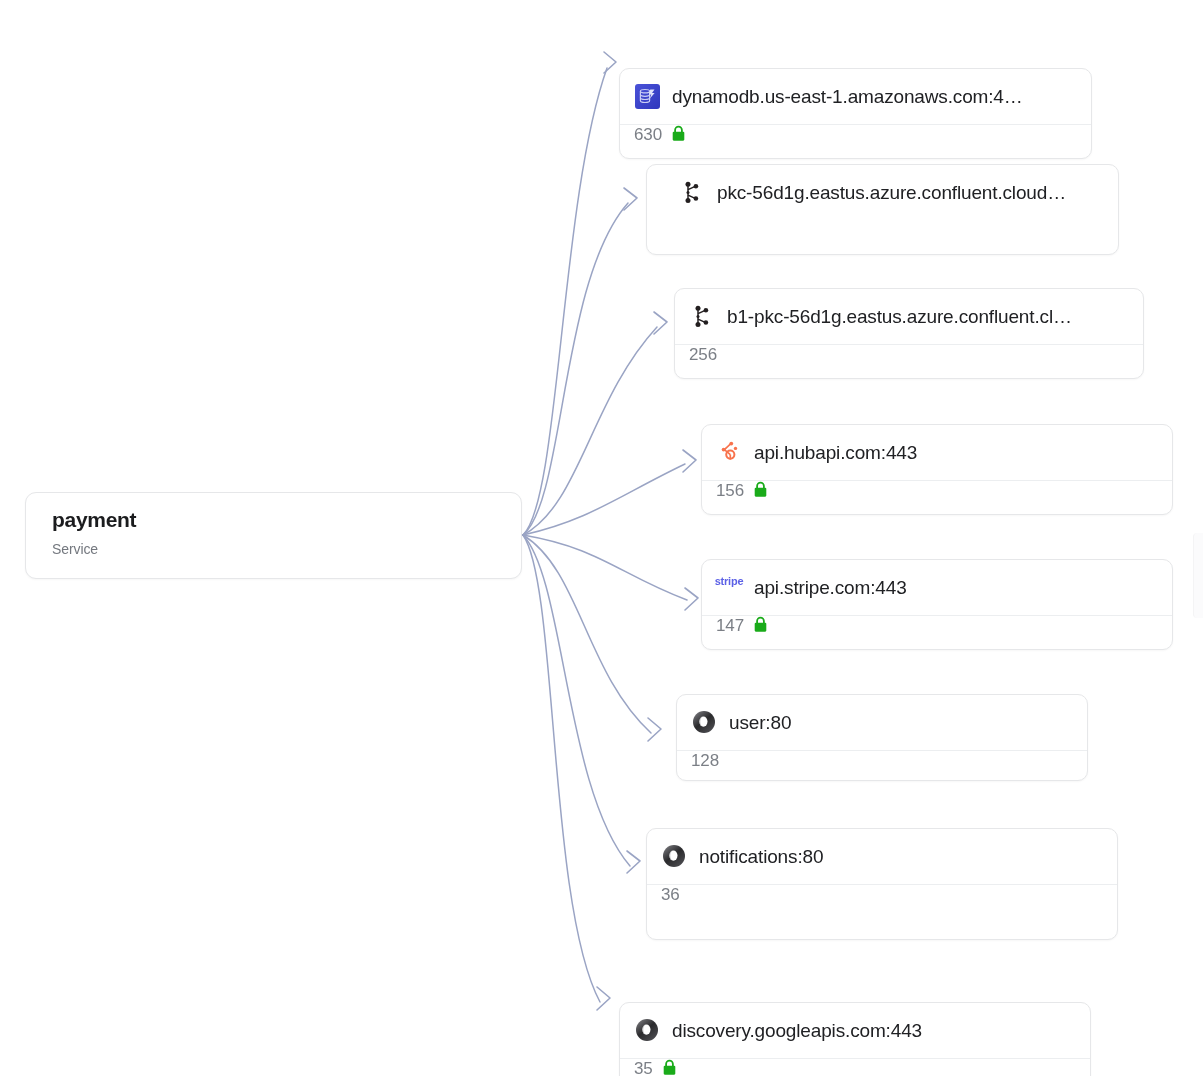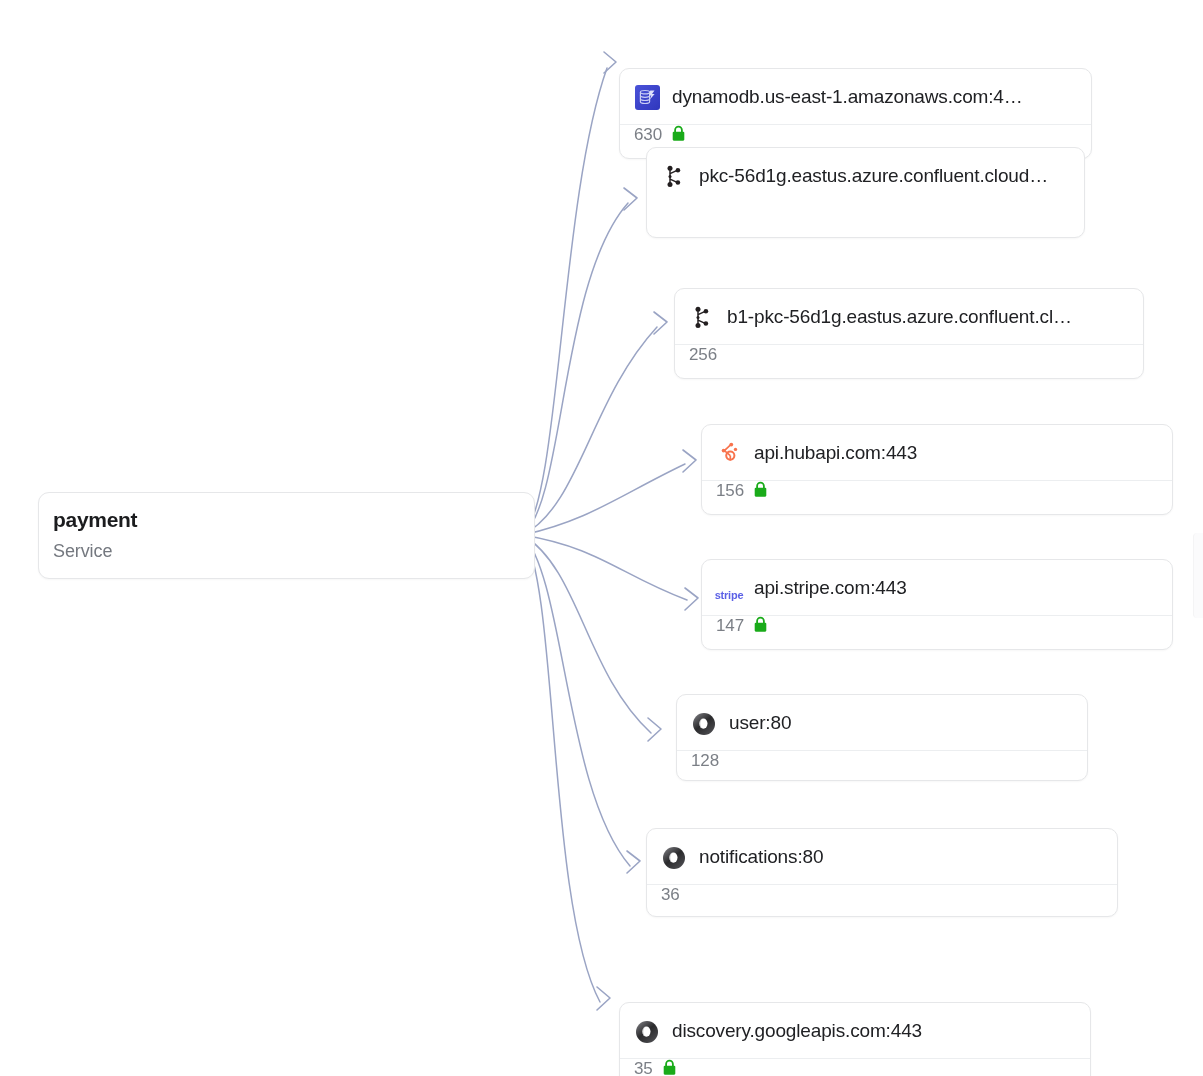--- a/index.html
+++ b/index.html
@@ -48,21 +48,21 @@
     height: 55px;
     padding: 0 14px;
     box-sizing: border-box;
     gap: 12px;
   }
   .node-icon {
     flex: 0 0 auto;
     width: 26px;
     height: 26px;
     display: flex;
-    align-items: flex-end;
+    align-items: flex-start;
     justify-content: center;
   }
   .node-title {
     font-size: 19px;
     color: #202124;
     letter-spacing: -0.15px;
     white-space: nowrap;
     overflow: hidden;
   }
   .node-foot {
@@ -80,37 +80,37 @@
     letter-spacing: -0.1px;
   }
   .lock-wrap {
     width: 15px;
     height: 17px;
     display: block;
   }
 
   
   #node-source {
-    left: 38px;
+    left: 25px;
     top: 492px;
     width: 497px;
     height: 87px;
     border-radius: 11px;
     border: 1px solid #e6e7e9;
-    padding: 15px 14px 0 14px;
+    padding: 15px 14px 0 26px;
   }
   .source-title {
     font-size: 21px;
     font-weight: bold;
     color: #1b1c1e;
     letter-spacing: -0.3px;
     line-height: 1.15;
   }
   .source-sub {
-    font-size: 18px;
+    font-size: 14px;
     color: #74787f;
     margin-top: 9px;
     letter-spacing: -0.1px;
   }
 
   
   #right-sliver {
     position: absolute;
     right: 0;
     top: 533px;
@@ -196,21 +196,21 @@
       <span class="node-count">630</span>
       <span class="lock-wrap">
         <svg width="15" height="17" viewBox="0 0 15 17" xmlns="http://www.w3.org/2000/svg">
           <path d="M4.1,7 V5.1 a3.4,3.4 0 0 1 6.8,0 V7" fill="none" stroke="#1aab1a" stroke-width="1.8"></path>
           <rect x="1.7" y="6.7" width="11.6" height="9" rx="1.1" fill="#1aab1a"></rect>
         </svg>
       </span>
     </div>
   </div>
 
-  <div class="node" style="left:646px; top:147px; width:439px; height:91px;">
+  <div class="node" style="left:646px; top:164px; width:473px; height:91px;padding-left:18px;">
     <div class="node-head">
       <span class="node-icon">
         <svg width="24" height="25" viewBox="0 0 24 25" xmlns="http://www.w3.org/2000/svg">
           <g stroke="#231f20" stroke-width="1.5" fill="none">
             <path d="M8,5.4 V19.3"></path>
             <path d="M8,9.6 L14.6,6.6"></path>
             <path d="M8,15.1 L14.6,18.1"></path>
           </g>
           <g fill="#231f20">
             <circle cx="8" cy="4.3" r="2.5"></circle>
@@ -314,21 +314,21 @@
           <path d="M11.4,6.5 a4.1,5.1 0 0 0 0,10.2 a3.1,5.1 0 0 1 0,-10.2 z" fill="#9a9a9e" opacity="0.55"></path>
         </svg>
       </span>
       <span class="node-title">user:80</span>
     </div>
     <div class="node-foot">
       <span class="node-count">128</span>
     </div>
   </div>
 
-  <div class="node" style="left:646px; top:828px; width:472px; height:89px;">
+  <div class="node" style="left:646px; top:828px; width:472px; height:112px;">
     <div class="node-head">
       <span class="node-icon">
         <svg width="24" height="24" viewBox="0 0 24 24" xmlns="http://www.w3.org/2000/svg">
           <defs>
             <linearGradient id="ring-notif" x1="0.15" y1="0.1" x2="0.85" y2="0.95">
               <stop offset="0%" stop-color="#6e6e72"></stop>
               <stop offset="45%" stop-color="#2a2a2c"></stop>
               <stop offset="100%" stop-color="#4d4d51"></stop>
             </linearGradient>
           </defs>

